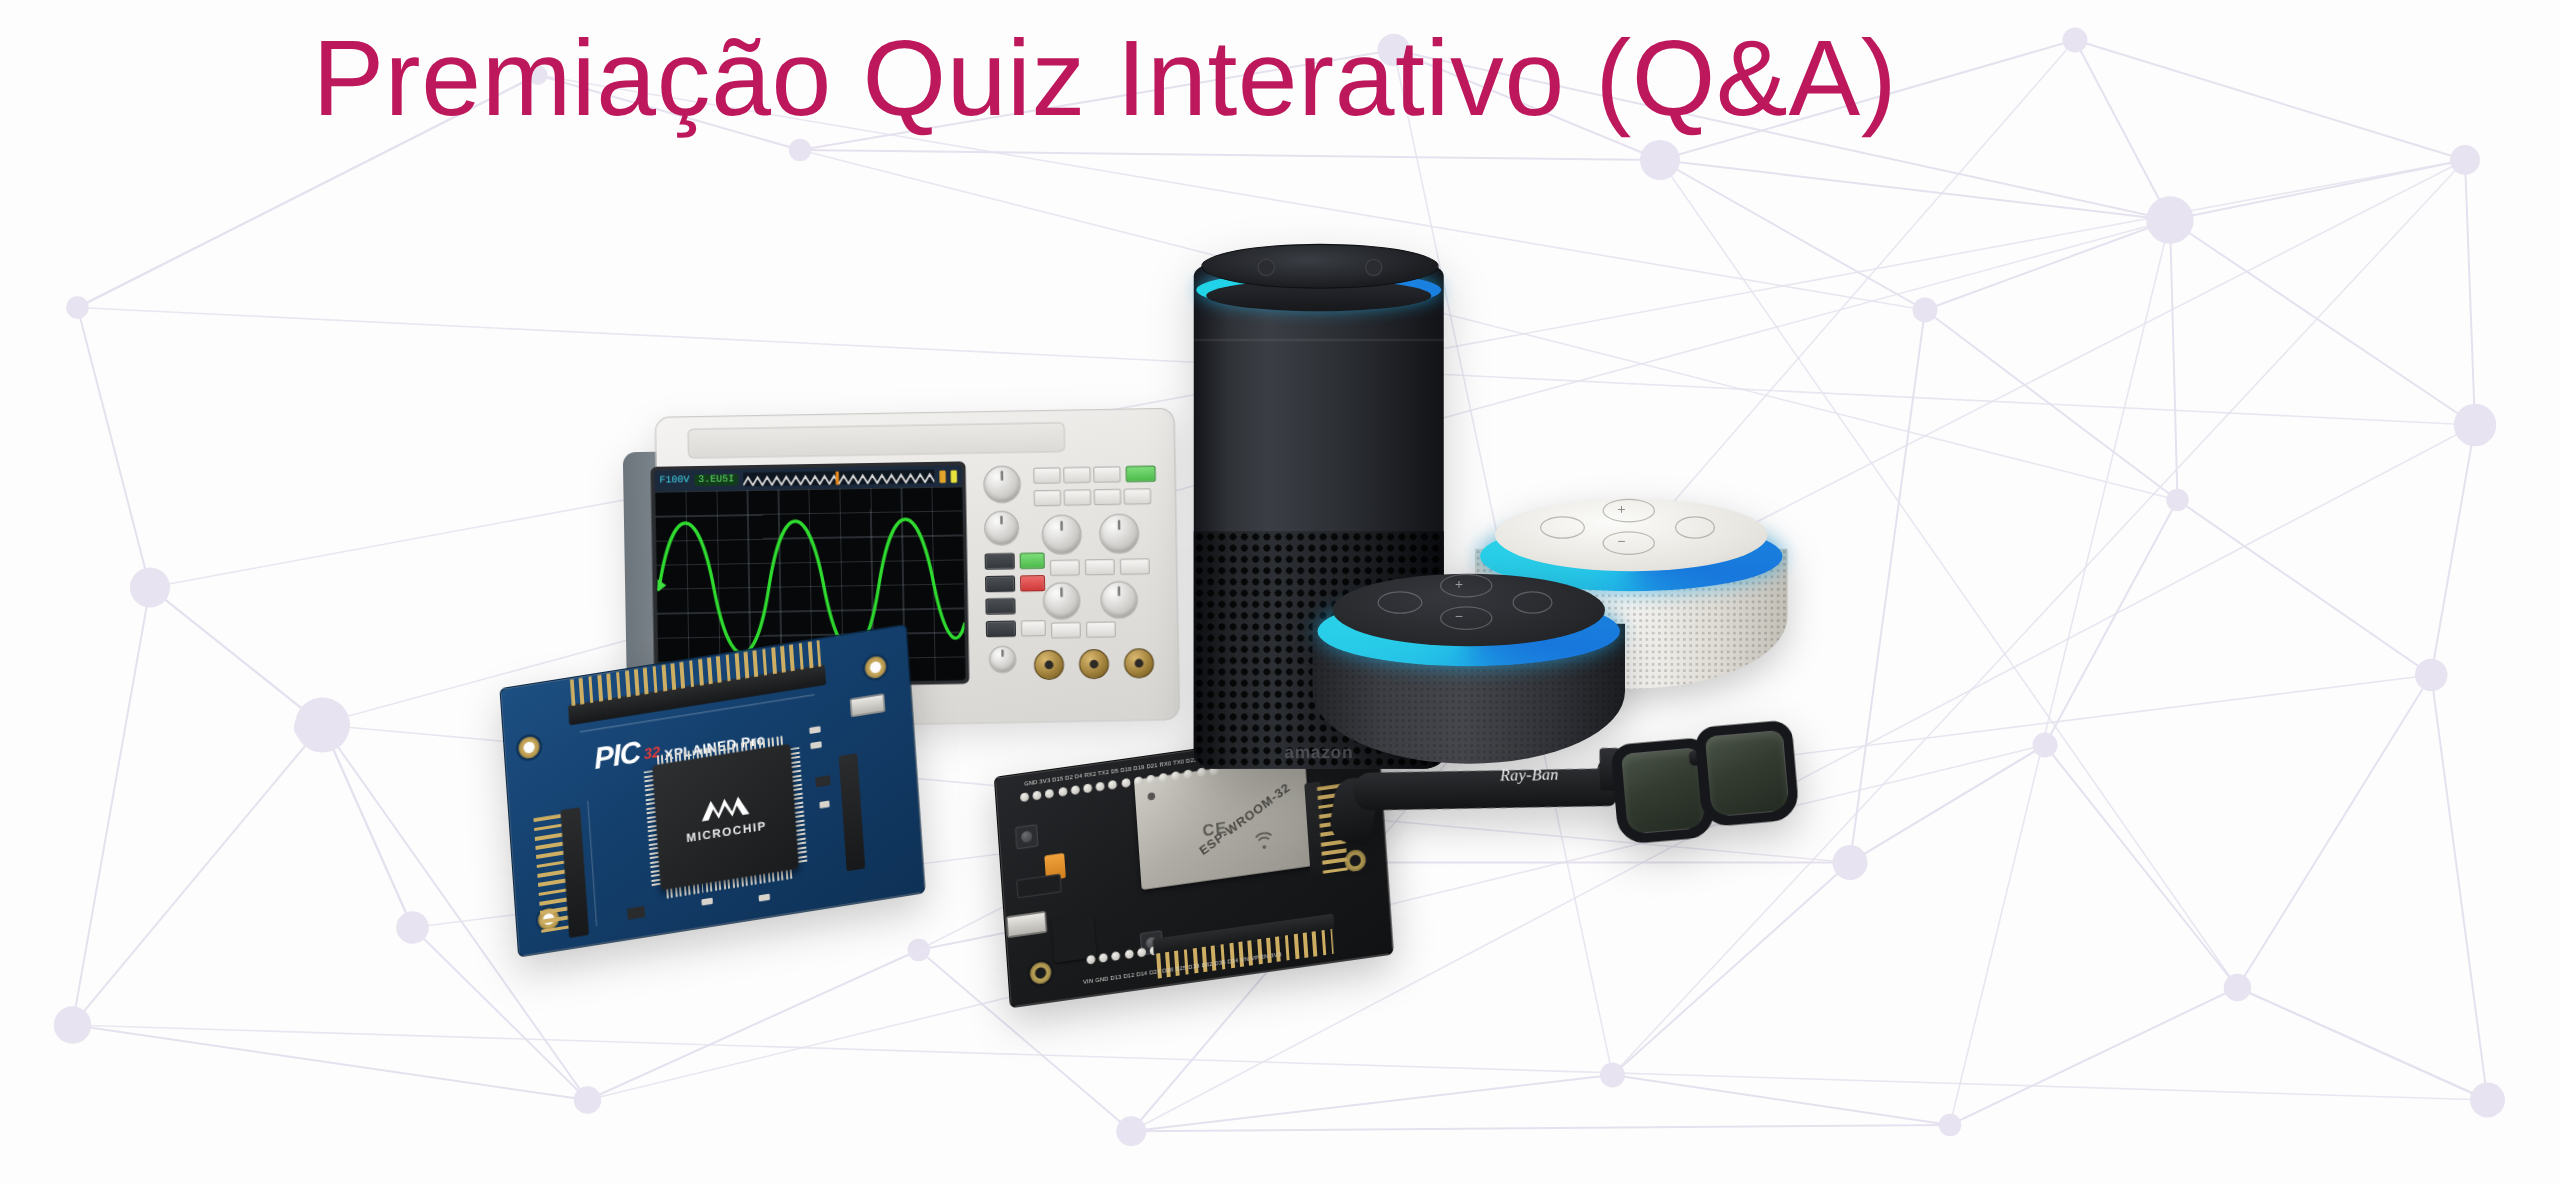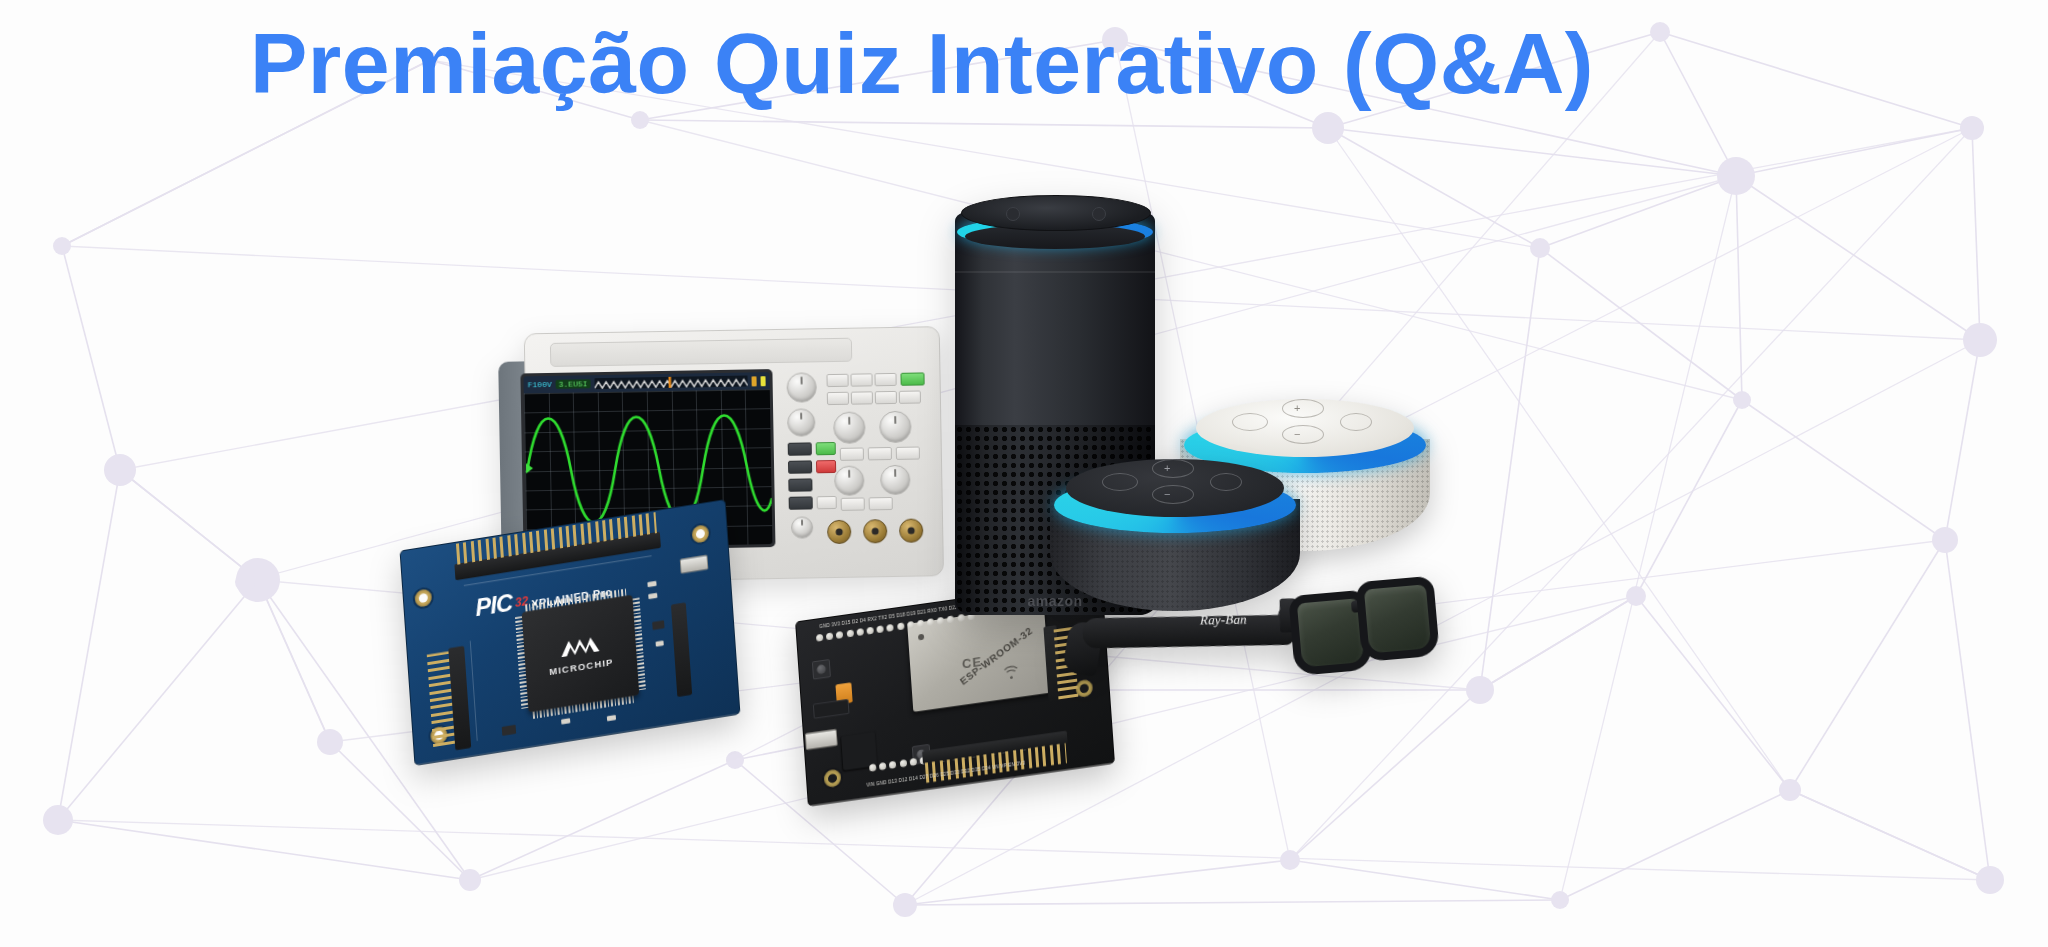--- a/index.html
+++ b/index.html
@@ -11,22 +11,22 @@
   }
   #stage{position:absolute;inset:0;width:2048px;height:947px;overflow:hidden;}
 
   
   #bg-network{position:absolute;inset:0;width:2048px;height:947px;}
 
   
   .page-title{
     position:absolute;left:250px;top:18px;
     font-size:86px;line-height:1.05;
-    font-weight:700;letter-spacing:.5px;
-    color:#3b82f6;white-space:nowrap;
+    font-weight:400;letter-spacing:.5px;
+    color:#be185d;white-space:nowrap;
     font-family:"Liberation Sans", sans-serif;
   }
 
   
   #products{position:absolute;left:0;top:0;width:2048px;height:947px;}
   .prod{position:absolute;}
 
   
   #oscilloscope{left:500px;top:330px;width:440px;height:265px;
     transform:rotate(-1deg);filter:drop-shadow(0 10px 14px rgba(0,0,0,.13));}

